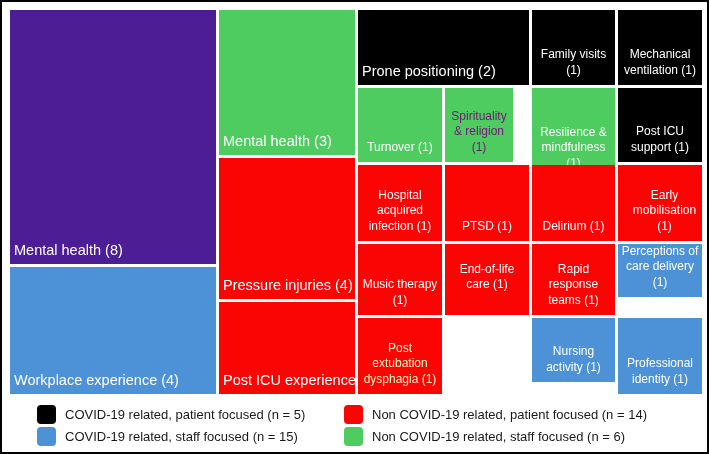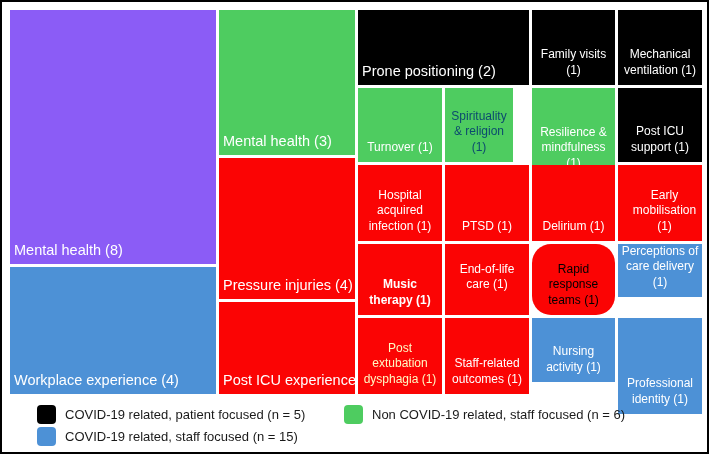--- a/index.html
+++ b/index.html
@@ -80,21 +80,21 @@
     font-size: 13px;
     color: #1a1a1a;
     white-space: nowrap;
   }
 </style>
 </head>
 <body>
 
 <div class="figure">
   <div class="treemap">
-      <div class="cell align-bottom-left font-large" style="left: 0px; top: 0px; width: 206px; height: 254px; background: #8b5cf6; color: rgb(255, 255, 255);">
+      <div class="cell align-bottom-left font-large" style="left: 0px; top: 0px; width: 206px; height: 254px; background: #4c1d95; color: rgb(255, 255, 255);">
         <span class="cell-label">Mental health (8)</span>
       </div>
       <div class="cell align-bottom-left font-large" style="left: 0px; top: 257px; width: 206px; height: 127px; background: rgb(77, 145, 214); color: rgb(255, 255, 255);">
         <span class="cell-label">Workplace experience (4)</span>
       </div>
       <div class="cell align-bottom-left font-large" style="left: 209px; top: 0px; width: 136px; height: 145px; background: rgb(78, 204, 96); color: rgb(255, 255, 255);">
         <span class="cell-label">Mental health (3)</span>
       </div>
       <div class="cell align-bottom-left font-large" style="left: 209px; top: 148px; width: 136px; height: 141px; background: rgb(251, 4, 4); color: rgb(255, 255, 255);">
         <span class="cell-label">Pressure injuries (4)</span>
@@ -107,77 +107,78 @@
       </div>
       <div class="cell align-bottom-center font-small" style="left: 522px; top: 0px; width: 83px; height: 75px; background: rgb(0, 0, 0); color: rgb(255, 255, 255);">
         <span class="cell-label">Family visits (1)</span>
       </div>
       <div class="cell align-bottom-center font-small" style="left: 608px; top: 0px; width: 84px; height: 75px; background: rgb(0, 0, 0); color: rgb(255, 255, 255);">
         <span class="cell-label">Mechanical ventilation (1)</span>
       </div>
       <div class="cell align-bottom-center font-small" style="left: 348px; top: 78px; width: 84px; height: 74px; background: rgb(78, 204, 96); color: rgb(255, 255, 255);">
         <span class="cell-label">Turnover (1)</span>
       </div>
-      <div class="cell align-bottom-center font-small" style="left: 435px; top: 78px; width: 68px; height: 74px; background: rgb(78, 204, 96); color: #0c4a6e;">
+      <div class="cell align-bottom-center font-small" style="left: 435px; top: 78px; width: 68px; height: 74px; background: rgb(78, 204, 96); color: #701a75;">
         <span class="cell-label">Spirituality &amp; religion (1)</span>
       </div>
       <div class="cell align-bottom-center font-small" style="left: 522px; top: 78px; width: 83px; height: 90px; background: rgb(78, 204, 96); color: rgb(255, 255, 255);">
         <span class="cell-label">Resilience &amp; mindfulness (1)</span>
       </div>
       <div class="cell align-bottom-center font-small" style="left: 608px; top: 78px; width: 84px; height: 74px; background: rgb(0, 0, 0); color: rgb(255, 255, 255);">
         <span class="cell-label">Post ICU support (1)</span>
       </div>
       <div class="cell align-bottom-center font-small" style="left: 348px; top: 155px; width: 84px; height: 76px; background: rgb(251, 4, 4); color: rgb(255, 255, 255);">
         <span class="cell-label">Hospital acquired infection (1)</span>
       </div>
       <div class="cell align-bottom-center font-small" style="left: 435px; top: 155px; width: 84px; height: 76px; background: rgb(251, 4, 4); color: rgb(255, 255, 255);">
         <span class="cell-label">PTSD (1)</span>
       </div>
       <div class="cell align-bottom-center font-small" style="left: 522px; top: 155px; width: 83px; height: 76px; background: rgb(251, 4, 4); color: rgb(255, 255, 255);">
         <span class="cell-label">Delirium (1)</span>
       </div>
       <div class="cell align-bottom-center font-small" style="left: 608px; top: 155px; width: 84px; height: 76px; background: rgb(251, 4, 4); color: rgb(255, 255, 255); padding-left: 12px;">
         <span class="cell-label">Early mobilisation (1)</span>
       </div>
-      <div class="cell align-bottom-center font-small" style="left: 348px; top: 234px; width: 84px; height: 71px; background: rgb(251, 4, 4); color: rgb(255, 255, 255); font-weight: bold;">
+      <div class="cell align-bottom-center font-small" style="left: 348px; top: 234px; width: 84px; height: 71px; background: rgb(251, 4, 4); color: rgb(255, 255, 255);">
         <span class="cell-label">Music therapy (1)</span>
       </div>
       <div class="cell align-bottom-center font-small" style="left: 435px; top: 234px; width: 84px; height: 71px; background: rgb(251, 4, 4); color: rgb(255, 255, 255); align-items: center;">
         <span class="cell-label">End-of-life care (1)</span>
       </div>
-      <div class="cell align-bottom-center font-small" style="left: 522px; top: 234px; width: 83px; height: 71px; background: rgb(251, 4, 4); color: #000000; border-radius: 19px;">
+      <div class="cell align-bottom-center font-small" style="left: 522px; top: 234px; width: 83px; height: 71px; background: rgb(251, 4, 4); color: #ffffff;">
         <span class="cell-label">Rapid response teams (1)</span>
       </div>
       <div class="cell align-bottom-center font-small" style="left: 608px; top: 234px; width: 84px; height: 53px; background: rgb(77, 145, 214); color: rgb(255, 255, 255);">
         <span class="cell-label">Perceptions of care delivery (1)</span>
       </div>
       <div class="cell align-bottom-center font-small" style="left: 348px; top: 308px; width: 84px; height: 76px; background: rgb(251, 4, 4); color: #fef9c3;">
         <span class="cell-label">Post extubation dysphagia (1)</span>
       </div>
-      <div class="cell align-bottom-center font-small" style="left: 435px; top: 308px; width: 84px; height: 76px; background: rgb(251, 4, 4); color: rgb(255, 255, 255);">
-        <span class="cell-label">Staff-related outcomes (1)</span>
-      </div>
       <div class="cell align-bottom-center font-small" style="left: 522px; top: 308px; width: 83px; height: 64px; background: rgb(77, 145, 214); color: rgb(255, 255, 255);">
         <span class="cell-label">Nursing activity (1)</span>
       </div>
-      <div class="cell align-bottom-center font-small" style="left: 608px; top: 308px; width: 84px; height: 96px; background: rgb(77, 145, 214); color: rgb(255, 255, 255);">
+      <div class="cell align-bottom-center font-small" style="left: 608px; top: 308px; width: 84px; height: 76px; background: rgb(77, 145, 214); color: rgb(255, 255, 255);">
         <span class="cell-label">Professional identity (1)</span>
       </div>
     </div>
   <div class="legend">
       <div class="legend-col legend-col-0">
         <div class="legend-item">
           <span class="swatch" style="background: rgb(0, 0, 0);"></span>
           <span class="legend-label" style="color: rgb(26, 26, 26);">COVID-19 related, patient focused (n = 5)</span>
         </div>
         <div class="legend-item">
           <span class="swatch" style="background: rgb(77, 145, 214);"></span>
           <span class="legend-label" style="color: rgb(26, 26, 26);">COVID-19 related, staff focused (n = 15)</span>
         </div>
       </div>
       <div class="legend-col legend-col-1">
         <div class="legend-item">
+          <span class="swatch" style="background: rgb(251, 4, 4);"></span>
+          <span class="legend-label" style="color: rgb(26, 26, 26);">Non COVID-19 related, patient focused (n = 14)</span>
+        </div>
+        <div class="legend-item">
           <span class="swatch" style="background: rgb(78, 204, 96);"></span>
           <span class="legend-label" style="color: rgb(26, 26, 26);">Non COVID-19 related, staff focused (n = 6)</span>
         </div>
       </div>
     </div>
 </div>
 
 </body></html>

